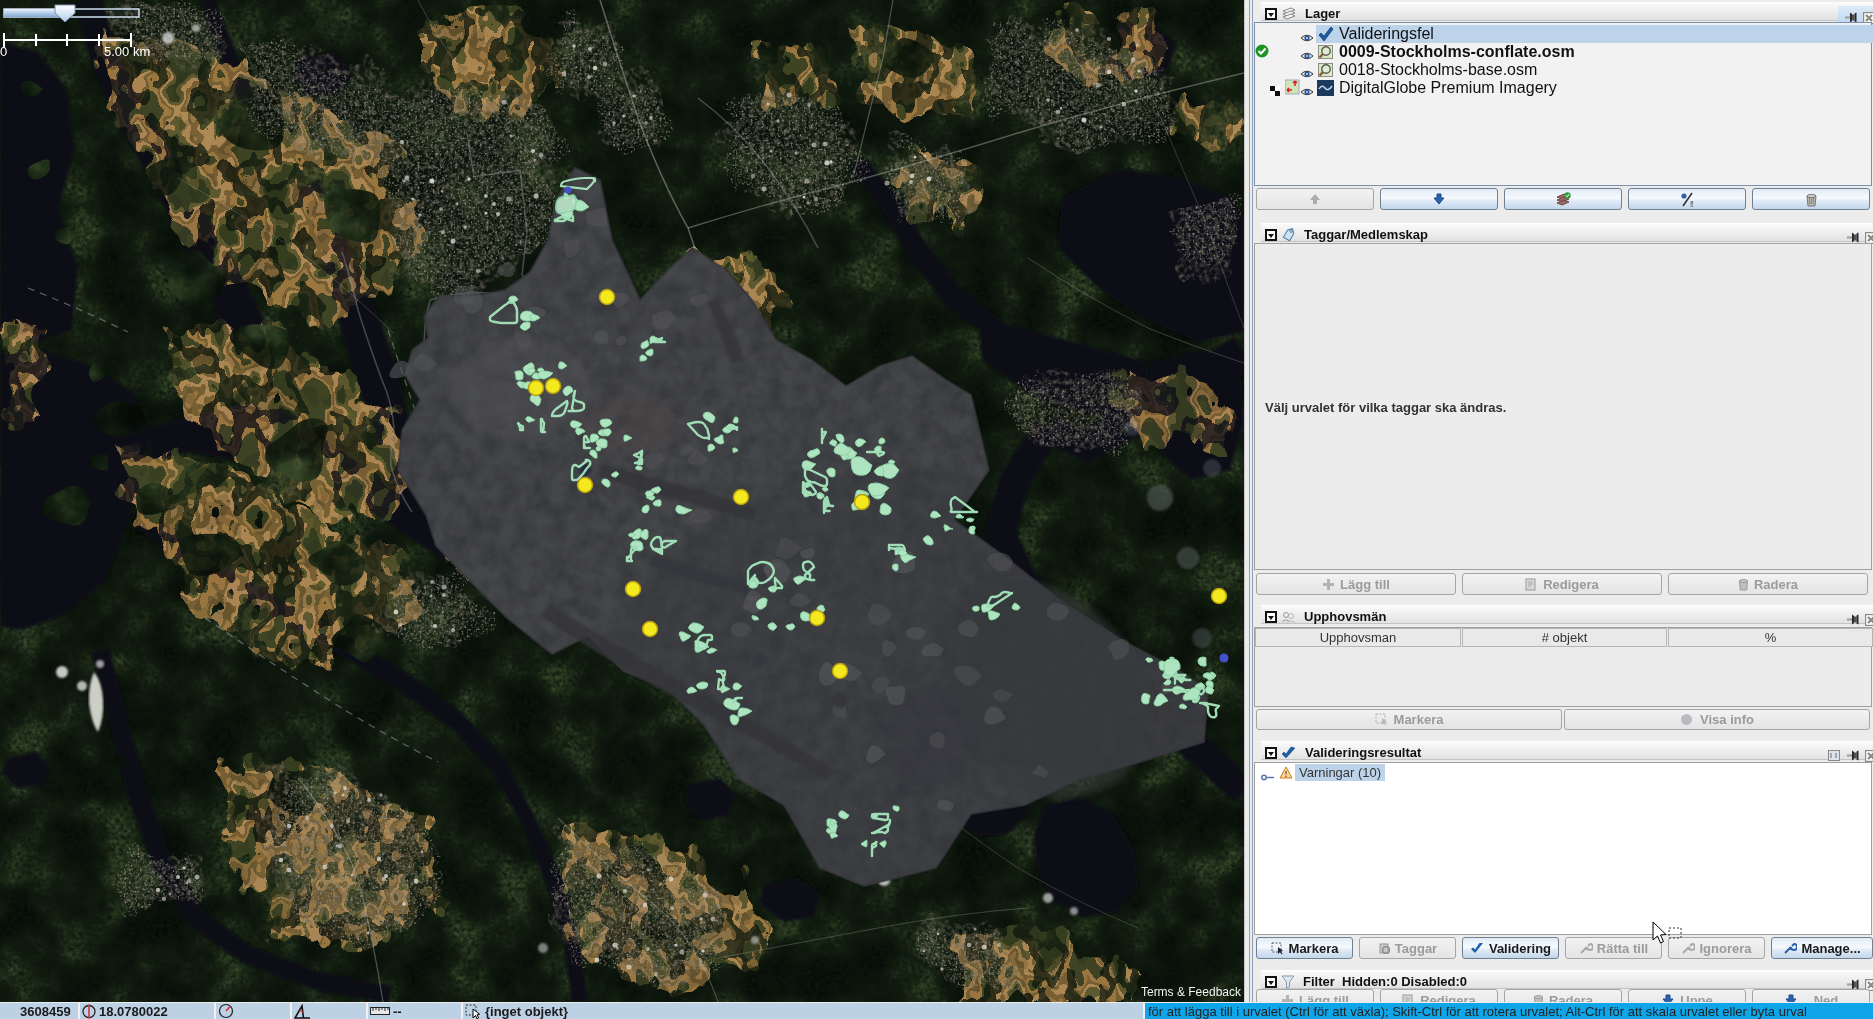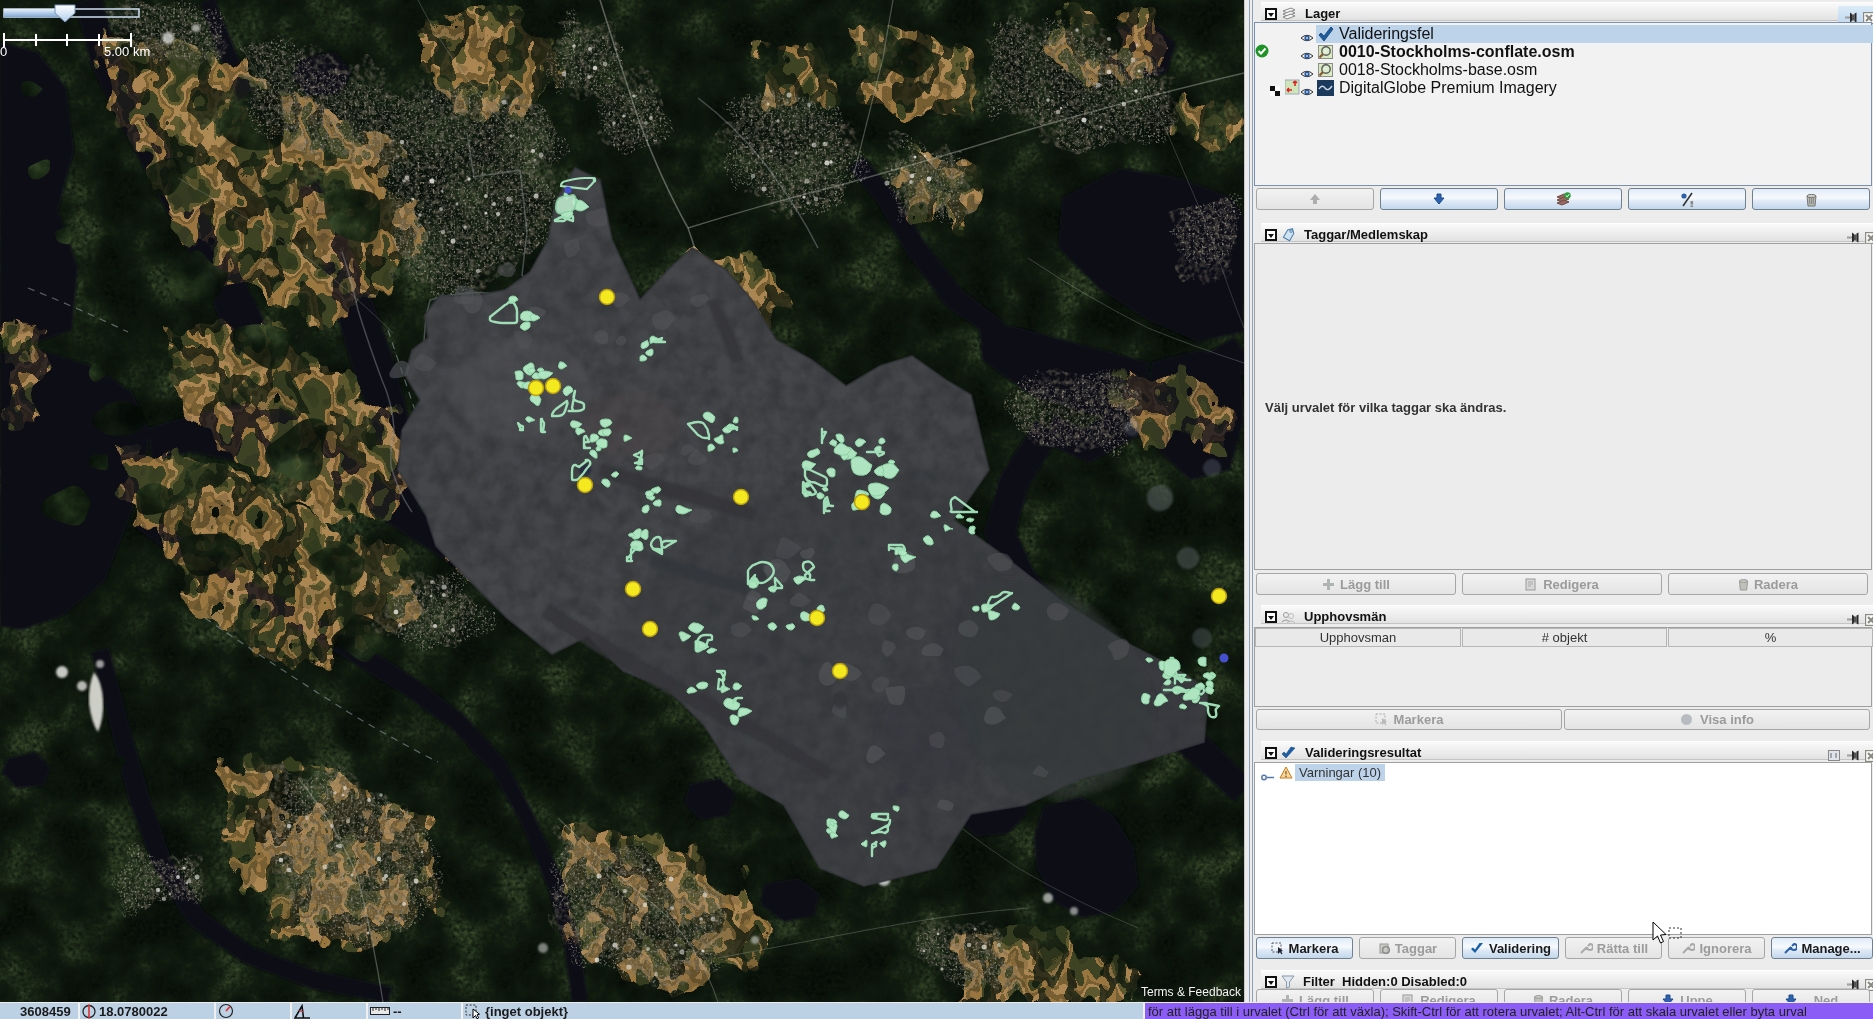--- a/index.html
+++ b/index.html
@@ -21,21 +21,21 @@
 .ltxt{position:absolute;left:84px;top:0}
 .pbtn{position:absolute;border:1px solid #71808f;border-radius:3px;background:linear-gradient(180deg,#e0ebf7 0%,#f7fafd 45%,#dfeaf6 60%,#c2d7ec 100%);font-size:13px;font-weight:bold;color:#1a1a1a;display:flex;align-items:center;justify-content:center}
 .pbtn.dis{background:linear-gradient(180deg,#f2f2f2,#e4e4e4);color:#9b9b9b;border-color:#a6a6a6}
 .pbtn svg{flex:none}
 .content{position:absolute;left:1px;width:618px;background:#ececec;border:1px solid #a0a0a0}
 .th{position:absolute;top:0;height:19px;background:#e9e9e9;border:1px solid #b5b5b5;font-size:13px;color:#333;text-align:center;line-height:18px}
 .status{position:absolute;left:0;top:1003px;width:1873px;height:16px;background:#bdd1e5}
 .seg{position:absolute;top:0;height:16px;background:#bdd1e5;font-size:13px;font-weight:bold;color:#1a1a1a;display:flex;align-items:center;overflow:hidden;white-space:nowrap}
 .seg+.seg{border-left:2px solid #f0f0f0}
 .seg svg{flex:none;margin-left:2px}
-.seg.help{background:#8b5cf6;font-weight:normal;color:#222}
+.seg.help{background:#0ea5e9;font-weight:normal;color:#222}
 </style></head><body>
 <div class="mapwrap">
     <svg width="1244" height="1002" style="position:absolute;left:0;top:0">
       <defs>
 <linearGradient id="slidg" x1="0" y1="0" x2="0" y2="1">
           <stop offset="0" stop-color="#e8f1fa"></stop>
           <stop offset="1" stop-color="#7fa8d4"></stop>
         </linearGradient>
 <linearGradient id="thumbg" x1="0" y1="0" x2="0" y2="1">
           <stop offset="0" stop-color="#ffffff"></stop>
@@ -748,21 +748,21 @@
             <path d="M1,5 Q7,-0.5 13,5 Q7,10.5 1,5 Z" fill="#f0f0f0" stroke="#333" stroke-width="1"></path>
             <circle cx="7" cy="5" r="2.6" fill="#2a5a9e"></circle>
             <circle cx="7" cy="5" r="0.9" fill="#dce8f4"></circle>
           </svg></span>
         <span class="licon"><svg width="17" height="16" viewBox="0 0 17 16">
             <rect x="1.5" y="1.5" width="14" height="13" fill="#dcedc4" stroke="#8a8a8a"></rect>
             <path d="M1.5,5 L15.5,5 M1.5,9 L15.5,9 M6,1.5 L6,14.5 M11,1.5 L11,14.5" stroke="#c2d8a8" stroke-width="0.8"></path>
             <circle cx="9" cy="7" r="4.2" fill="#e8f2e4" fill-opacity="0.55" stroke="#5a5a5a" stroke-width="1.4"></circle>
             <path d="M6,10 L2.5,13.5" stroke="#8a5a32" stroke-width="2.4"></path>
           </svg></span>
-        <span class="ltxt" style="font-weight:bold">0010-Stockholms-conflate.osm</span>
+        <span class="ltxt" style="font-weight:bold">0009-Stockholms-conflate.osm</span>
       </div>
       <div class="lrow" style="top:38px">
         <span class="eye"><svg width="14" height="10" viewBox="0 0 14 10">
             <path d="M1,5 Q7,-0.5 13,5 Q7,10.5 1,5 Z" fill="#f0f0f0" stroke="#333" stroke-width="1"></path>
             <circle cx="7" cy="5" r="2.6" fill="#2a5a9e"></circle>
             <circle cx="7" cy="5" r="0.9" fill="#dce8f4"></circle>
           </svg></span>
         <span class="licon"><svg width="17" height="16" viewBox="0 0 17 16">
             <rect x="1.5" y="1.5" width="14" height="13" fill="#dcedc4" stroke="#8a8a8a"></rect>
             <path d="M1.5,5 L15.5,5 M1.5,9 L15.5,9 M6,1.5 L6,14.5 M11,1.5 L11,14.5" stroke="#c2d8a8" stroke-width="0.8"></path>

